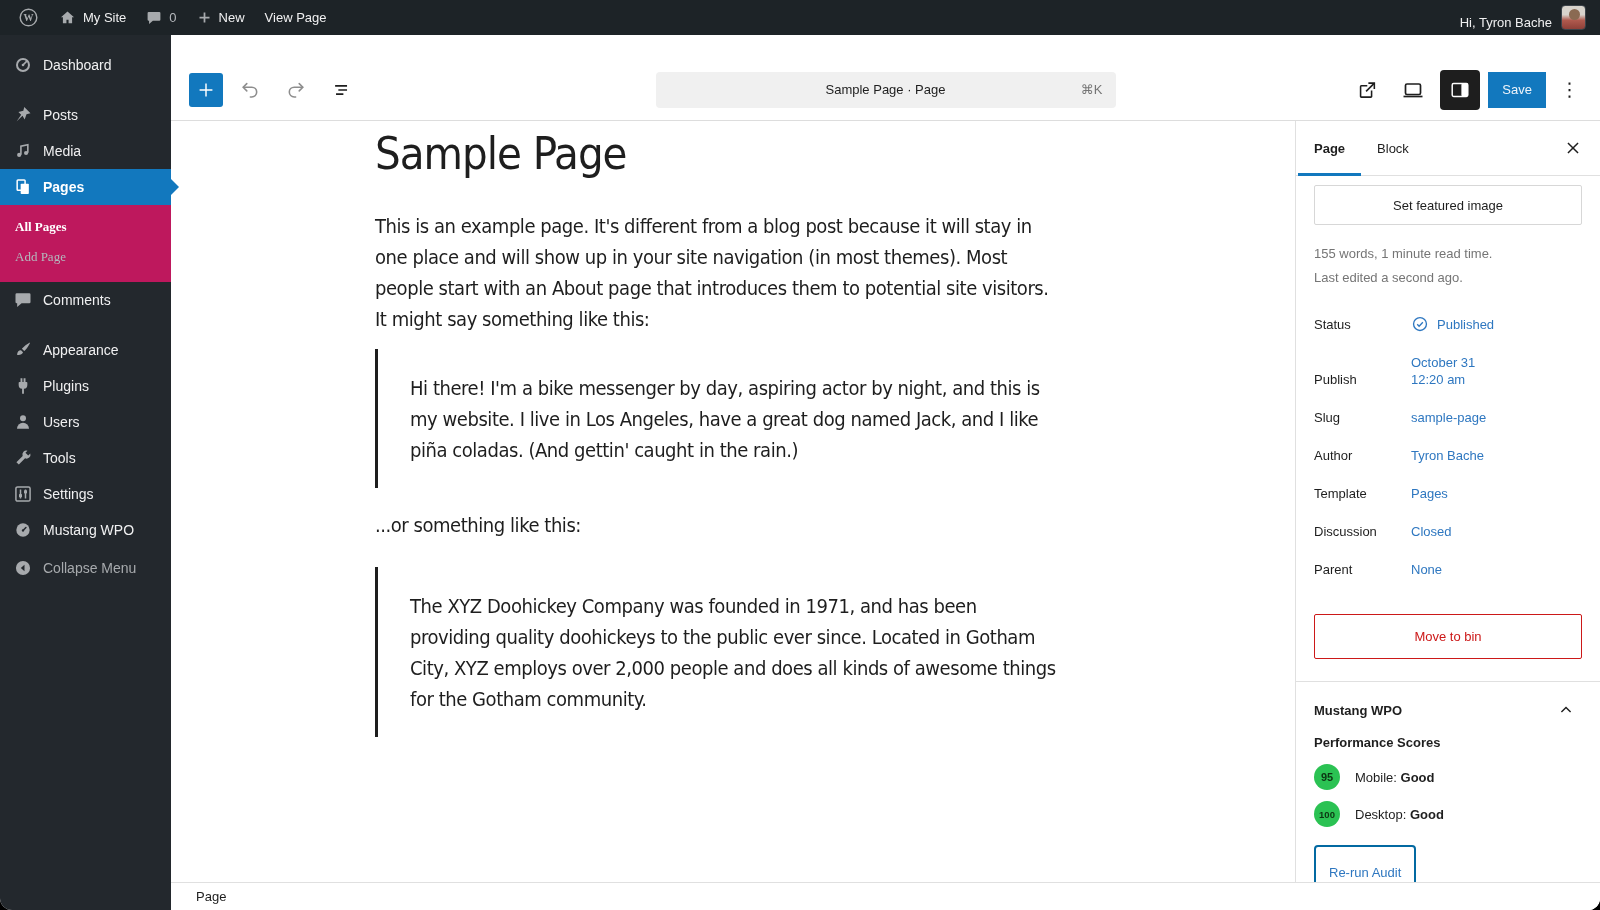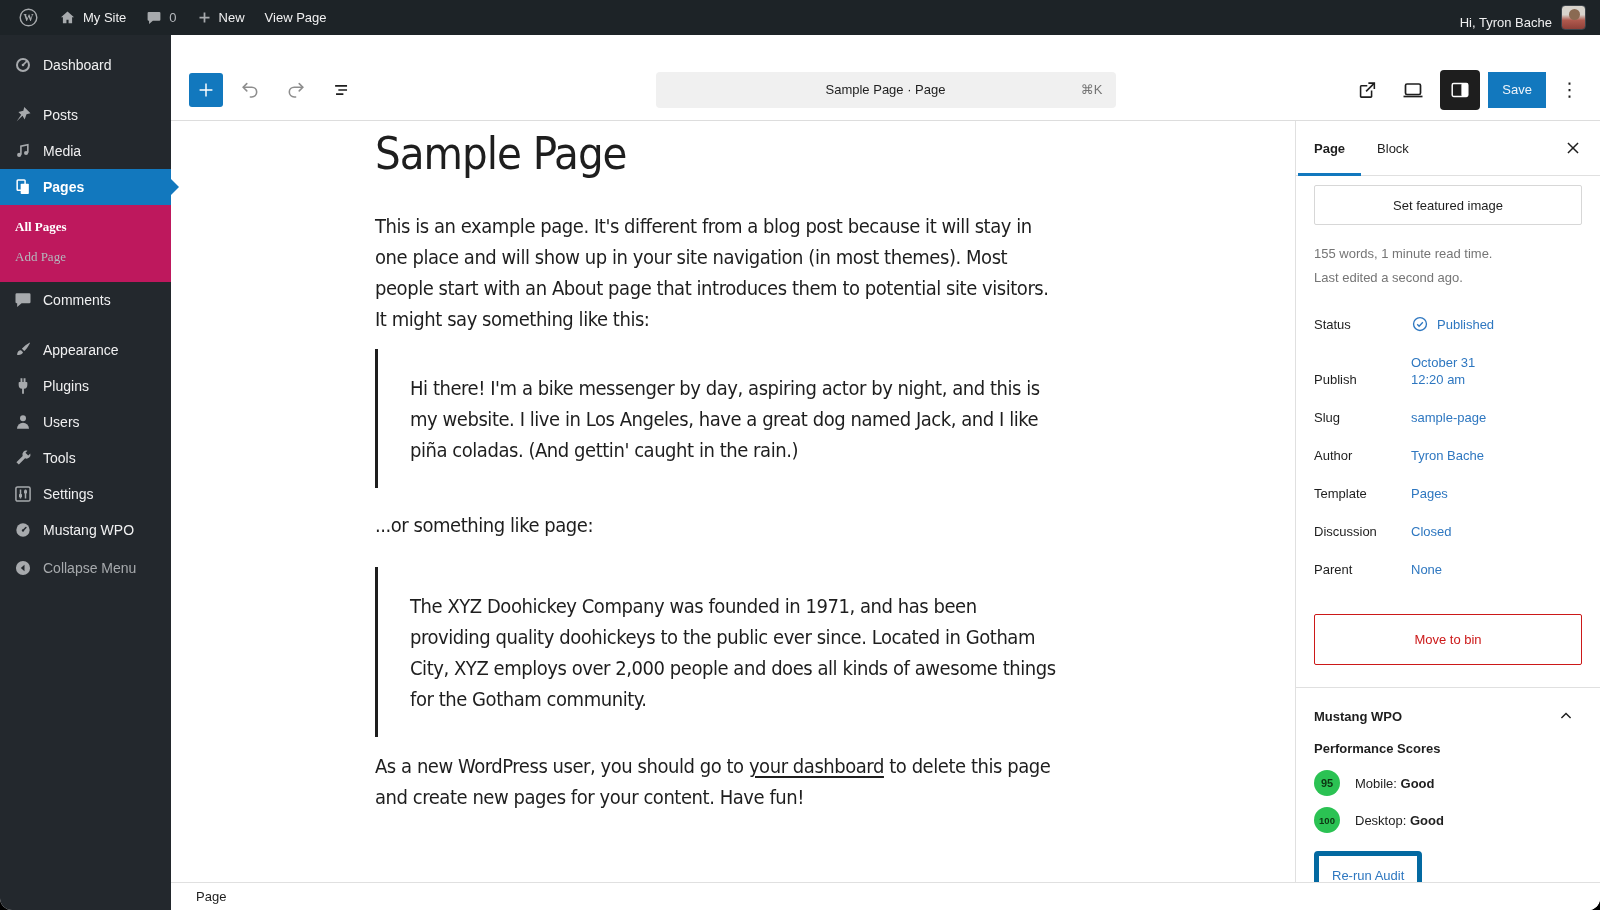--- a/index.html
+++ b/index.html
@@ -83,33 +83,33 @@
   .sb-close { margin-left:auto; background:none; border:none; display:flex; align-items:center; color:#1e1e1e; padding:0 6px; }
   .sb-body { flex:1; overflow:hidden; padding:0 18px; }
   .featured-btn { margin-top:9px; width:100%; height:40px; background:#fff; border:1px solid #d7d7d7;
              border-radius:2px; font-size:13px; color:#1e1e1e; }
   .sb-meta { margin-top:17px; color:#757575; line-height:24px; }
   .sb-rows { margin-top:25px; }
   .sb-row { display:flex; align-items:flex-end; margin-bottom:21px; line-height:17px; }
   .sb-row .lbl { flex:0 0 97px; color:#1e1e1e; }
   .sb-row .val { color:#2e77c0; }
   .status-val { display:flex; align-items:center; gap:8px; color:#2e77c0; }
-  .bin-btn { width:100%; height:51px; background:#fff; border:1px solid #cc1818; border-radius:2px;
+  .bin-btn { width:100%; height:45px; background:#fff; border:1px solid #cc1818; border-radius:2px;
              color:#cc1818; font-size:13px; margin-top:15px; }
   .sb-divider { border-top:1px solid #e0e0e0; margin:22px -18px 0; }
   .panel-head { display:flex; align-items:center; justify-content:space-between; padding:17px 0 4px; }
   .panel-title { font-weight:600; }
   .panel-chevron { background:none; border:none; color:#1e1e1e; display:flex; }
   .perf-title { font-weight:700; margin:10px 0 14px; }
   .score-row { display:flex; align-items:center; gap:15px; margin-bottom:11px; }
   .score-badge { width:26px; height:26px; border-radius:50%; background:#2bc253; color:#0d3512;
              display:flex; align-items:center; justify-content:center; font-size:11px; font-weight:700; }
   .score-badge.small { font-size:9.5px; }
   .score-label strong { font-weight:700; }
-  .rerun-btn { margin-top:7px; padding:12px 13px; background:#fff; border:5px solid #0369a1; border-radius:4px;
+  .rerun-btn { margin-top:7px; padding:18px 13px; background:#fff; border:2px solid #0369a1; border-radius:4px;
              color:#2e77c0; font-size:13px; }
   .last-audited { margin-top:14px; color:#757575; font-size:12.5px;text-decoration:underline; }
 
   
   .footer { flex:0 0 28px; border-top:1px solid #e0e0e0; display:flex; align-items:center; padding:0 25px;
             font-size:13px; color:#1e1e1e; background:#fff; }
 
   svg { display:block; }
 </style>
 </head>
@@ -354,25 +354,24 @@
 
       <div class="workspace">
 
         <div class="canvas">
           <div class="content">
             <h1>Sample Page</h1>
             <p class="p1">This is an example page. It's different from a blog post because it will stay in one place and will show up in your site navigation (in most themes). Most people start with an About page that introduces them to potential site visitors. It might say something like this:</p>
             <blockquote>
               <p>Hi there! I'm a bike messenger by day, aspiring actor by night, and this is my website. I live in Los Angeles, have a great dog named Jack, and I like piña coladas. (And gettin' caught in the rain.)</p>
             </blockquote>
-            <p class="p2">...or something like page:</p>
+            <p class="p2">...or something like this:</p>
             <blockquote class="q2">
               <p>The XYZ Doohickey Company was founded in 1971, and has been providing quality doohickeys to the public ever since. Located in Gotham City, XYZ employs over 2,000 people and does all kinds of awesome things for the Gotham community.</p>
             </blockquote>
-            <p class="p3"><span>As a new WordPress user, you should go to </span><a>your dashboard</a><span> to delete this page and create new pages for your content. Have fun!</span></p>
           </div>
         </div>
 
         <aside class="sidebar">
           <div class="sb-header">
             <button class="sb-tab active">Page</button>
             <button class="sb-tab">Block</button>
             <button class="sb-close">
               <span>
                 <svg width="22" height="22" viewBox="0 0 24 24" stroke="currentColor" stroke-width="1.6">

